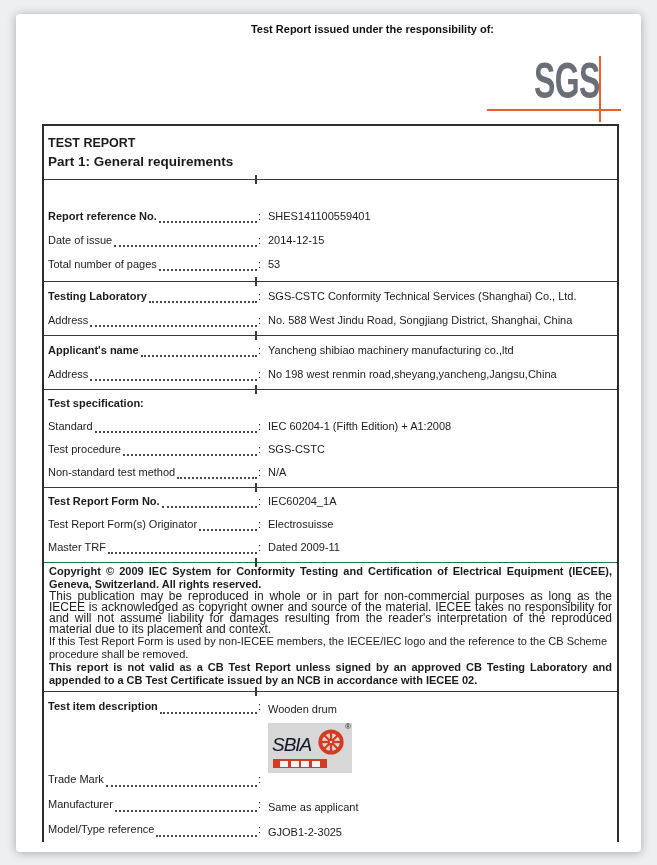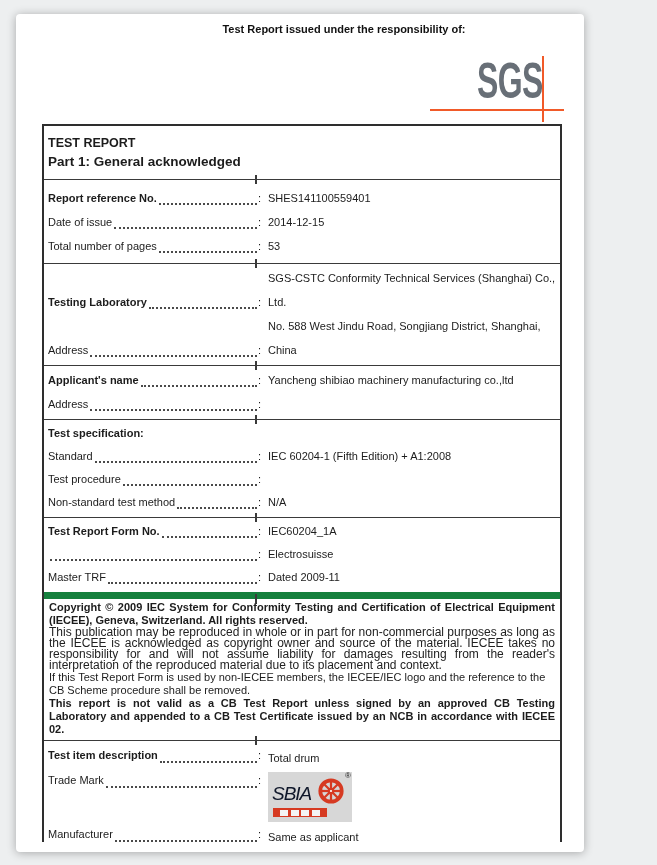--- a/index.html
+++ b/index.html
@@ -5,21 +5,21 @@
   * { margin:0; padding:0; box-sizing:border-box; }
   html,body { width:657px; height:865px; }
   body {
     background:#edeff0;
     font-family:"Liberation Sans","DejaVu Sans",sans-serif;
     color:#1c1c1c;
     position:relative;
     overflow:hidden;
   }
   .page {
-    position:absolute; left:16px; top:14px; width:568px; height:838px;
+    position:absolute; left:16px; top:14px; width:625px; height:838px;
     background:#fff; border-radius:4px;
     box-shadow:0 1px 10px rgba(0,0,0,.30);
     overflow:hidden;
   }
   
   .resp-line {
     padding-top:9px; padding-left:88px;
     text-align:center; font-size:11px; font-weight:bold; color:#111;
   }
   
@@ -36,40 +36,40 @@
     position:absolute; left:26px; top:110px; right:22px; height:718px;
     border:2px solid #2e2e2e; border-bottom:none; overflow:hidden; background:#fff;
   }
   .title-block { text-align:left; padding:9px 4px 8px 4px; }
   .title-l1,.title-l2 { font-size:12.5px; line-height:17px; font-weight:bold; }
   .title-l3,.title-l4 { font-size:13.5px; line-height:19px; font-weight:bold; }
   .group { border-top:1px solid #3a3a3a; position:relative; padding:2px 4px 3px 4px; }
   .group::after {
     content:""; position:absolute; left:211px; top:-5px; width:2px; height:9px; background:#3a3a3a;
   }
-  .group.first { padding-top:6px; padding-bottom:5px; }
+  .group.first { padding-top:24px; padding-bottom:5px; }
   .row { display:flex; line-height:24px; font-size:11px; }
   .labelcell { width:213px; display:flex; align-items:flex-end; white-space:nowrap; flex:none; }
   .lab.b { font-weight:bold; }
   .leader { flex:1; border-bottom:2px dotted #4a4a4a; margin:0 1px 5px 2px; min-width:6px; }
   .val { flex:1; padding-left:7px; }
   .tight .row { line-height:23px; }
   
-  .copyright { border-top:7px solid #15803d; position:relative; padding:2px 5px 4px 5px; }
+  .copyright { border-top:1px solid #15803d; position:relative; padding:2px 5px 4px 5px; }
   .copyright::after {
     content:""; position:absolute; left:211px; top:-5px; width:2px; height:9px; background:#3a3a3a;
   }
   .cp-bold  { font-size:11px; line-height:13px; font-weight:bold; text-align:justify; }
   .cp-small { font-size:12px; line-height:11px; text-align:justify; color:#222; }
   .cp-normal{ font-size:11px; line-height:13px; }
   
   .item .row { line-height:25px; }
   .item .val { transform:translateY(3px); }
   .row.tm-row { align-items:flex-start; min-height:54px; }
-  .row.tm-row .labelcell { line-height:25px; }
+  .row.tm-row .labelcell { line-height:25px;margin-top:48px; }
   .tm-logo { width:84px; height:50px; background:#d7d7d7; position:relative; margin-top:1px; }
   .tm-text {
     position:absolute; left:4px; top:9px; font-size:19px; font-weight:normal; font-style:italic;
     color:#0f172a; letter-spacing:-1px;
   }
   .tm-wheel { position:absolute; right:7px; top:5px; width:28px; height:28px; }
   .tm-banner {
     position:absolute; left:5px; bottom:5px; width:54px; height:9px; background:#d63a22;
     display:flex; align-items:center; justify-content:center; gap:2.5px;
   }
@@ -86,21 +86,21 @@
   <div class="sgs-logo">
     <span class="sgs-text">SGS</span>
     <span class="sgs-hline"></span>
     <span class="sgs-vline"></span>
   </div>
 
   <div class="report-table">
 
     <div class="title-block">
       <div class="title-l1">TEST REPORT</div>
-      <div class="title-l4">Part 1: General acknowledged</div>
+      <div class="title-l4">Part 1: General requirements</div>
     </div>
 
     <div class="group first">
       <div class="row">
         <span class="labelcell">
             <span class="lab b">Report reference No.</span>
             <span class="leader"></span>
             <span class="colon">:</span>
           </span>
         <span class="val">SHES141100559401</span>
@@ -150,20 +150,21 @@
             <span class="colon">:</span>
           </span>
         <span class="val">Yancheng shibiao machinery manufacturing co.,ltd</span>
       </div>
       <div class="row">
         <span class="labelcell">
             <span class="lab">Address</span>
             <span class="leader"></span>
             <span class="colon">:</span>
           </span>
+        <span class="val">No 198 west renmin road,sheyang,yancheng,Jangsu,China</span>
       </div>
     </div>
 
     <div class="group tight">
       <div class="row noleader">
         <span class="labelcell">
             <span class="lab b">Test specification:</span>
           </span>
         <span class="val"></span>
       </div>
@@ -174,20 +175,21 @@
             <span class="colon">:</span>
           </span>
         <span class="val">IEC 60204-1 (Fifth Edition) + A1:2008</span>
       </div>
       <div class="row">
         <span class="labelcell">
             <span class="lab">Test procedure</span>
             <span class="leader"></span>
             <span class="colon">:</span>
           </span>
+        <span class="val">SGS-CSTC</span>
       </div>
       <div class="row">
         <span class="labelcell">
             <span class="lab">Non-standard test method</span>
             <span class="leader"></span>
             <span class="colon">:</span>
           </span>
         <span class="val">N/A</span>
       </div>
     </div>
@@ -196,20 +198,21 @@
       <div class="row">
         <span class="labelcell">
             <span class="lab b">Test Report Form No.</span>
             <span class="leader"></span>
             <span class="colon">:</span>
           </span>
         <span class="val">IEC60204_1A</span>
       </div>
       <div class="row">
         <span class="labelcell">
+            <span class="lab">Test Report Form(s) Originator</span>
             <span class="leader"></span>
             <span class="colon">:</span>
           </span>
         <span class="val">Electrosuisse</span>
       </div>
       <div class="row">
         <span class="labelcell">
             <span class="lab">Master TRF</span>
             <span class="leader"></span>
             <span class="colon">:</span>
@@ -225,21 +228,21 @@
       <p class="cp-bold">This report is not valid as a CB Test Report unless signed by an approved CB Testing Laboratory and appended to a CB Test Certificate issued by an NCB in accordance with IECEE 02.</p>
     </div>
 
     <div class="group item">
       <div class="row">
         <span class="labelcell">
             <span class="lab b">Test item description</span>
             <span class="leader"></span>
             <span class="colon">:</span>
           </span>
-        <span class="val">Total drum</span>
+        <span class="val">Wooden drum</span>
       </div>
 
       <div class="row tm-row">
         <span class="labelcell">
             <span class="lab">Trade Mark</span>
             <span class="leader"></span>
             <span class="colon">:</span>
           </span>
         <span class="val">
           <span class="tm-logo" style="display:block">

